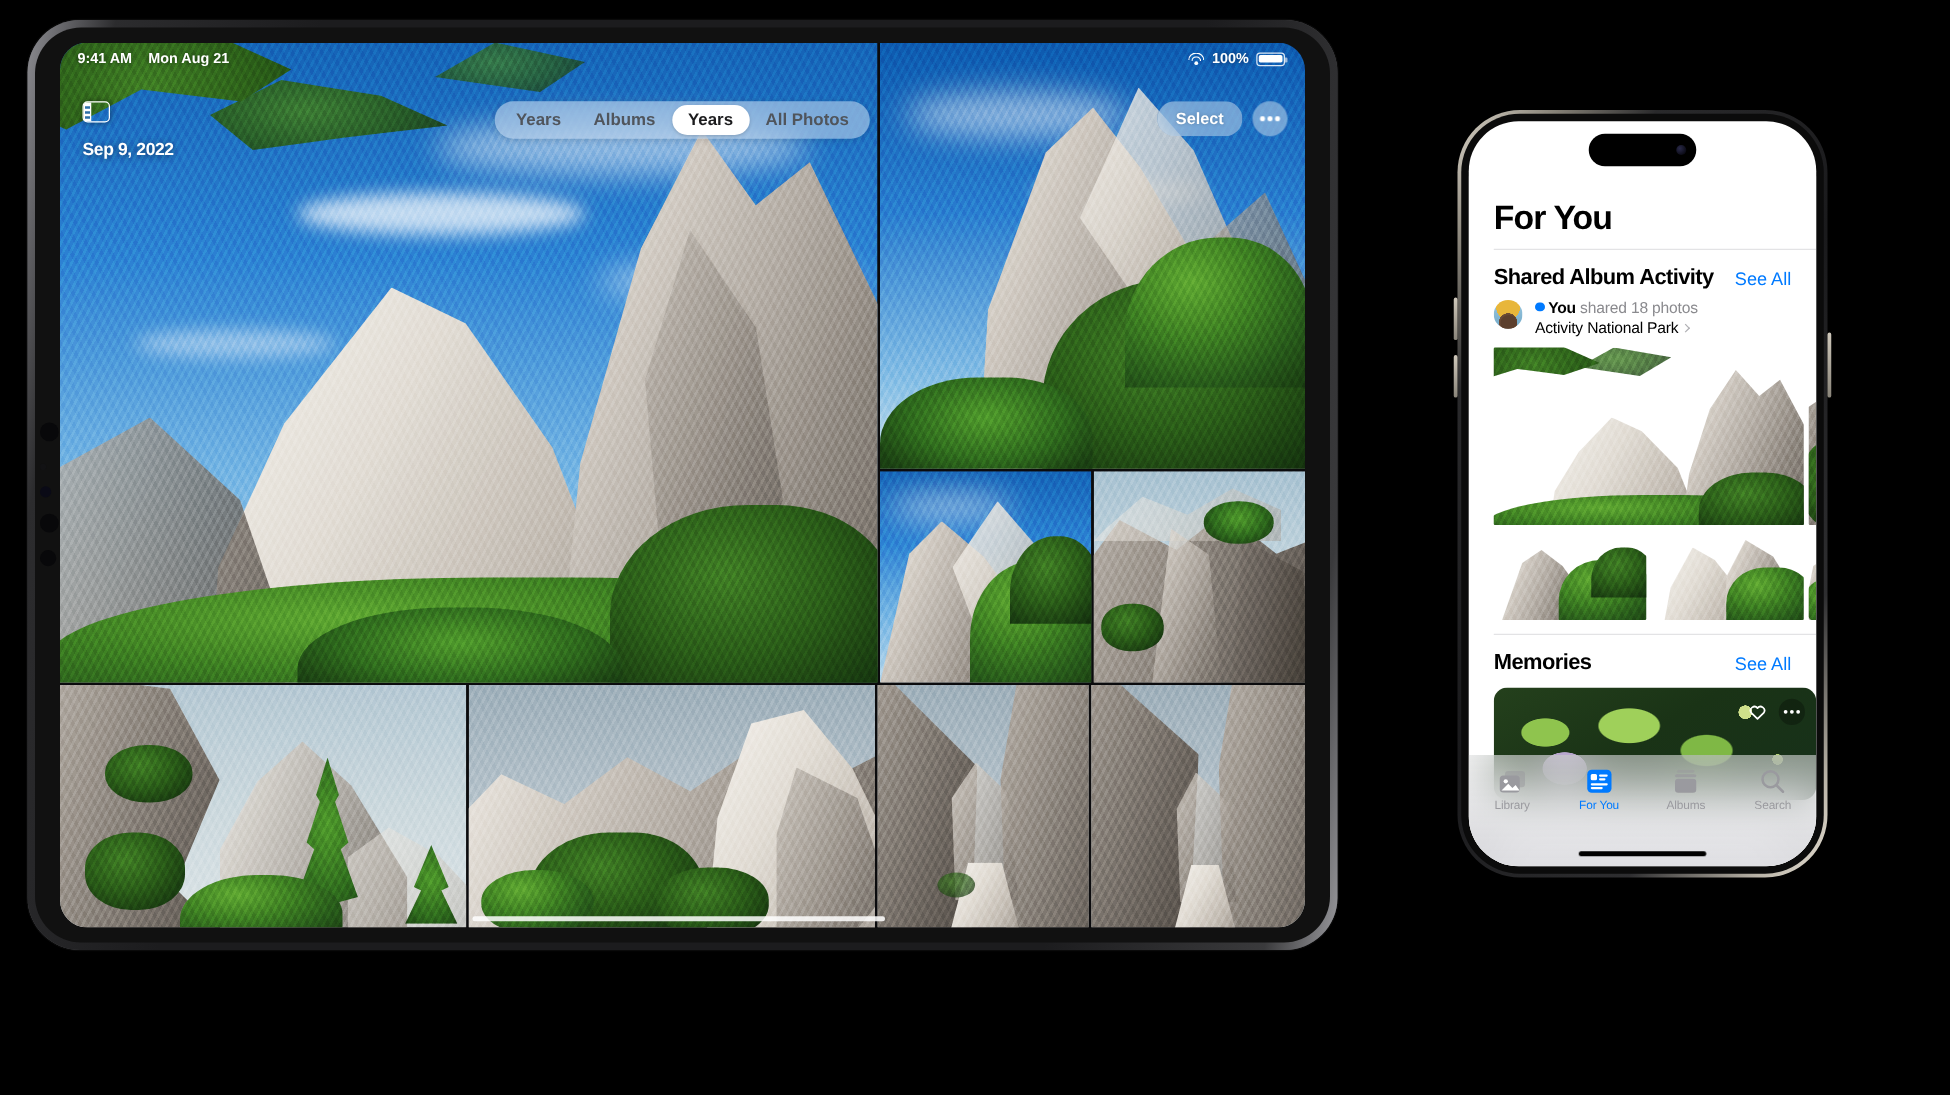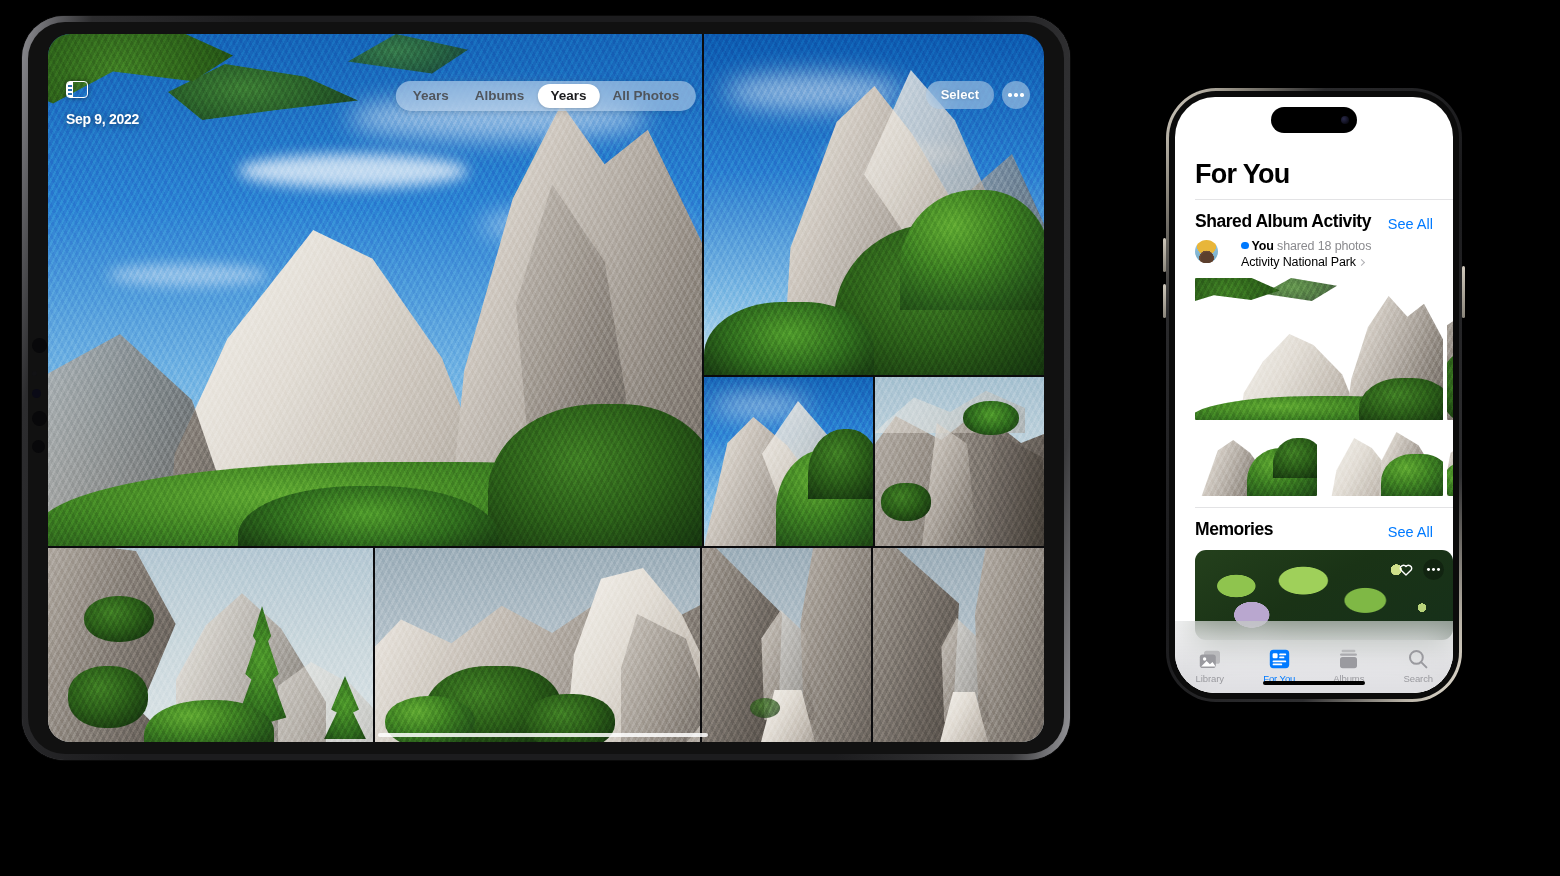--- a/index.html
+++ b/index.html
@@ -221,21 +221,21 @@
   #ip-content { position:absolute; left:0; top:44px; right:0; bottom:0; background:#fff; overflow:hidden; }
   #ip-title { font-size:27px; font-weight:700; letter-spacing:-.7px; color:#000; margin:18px 0 9px 20px; }
   .hr { height:1px; background:#e3e3e5; margin-left:20px; }
 
   .sec-head {
     display:flex; align-items:flex-end; padding:11px 20px 7px 20px;
   }
   .sec-head .t { font-size:17.5px; font-weight:700; letter-spacing:-.45px; color:#000; }
   .sec-head .a { margin-left:auto; font-size:14.5px; color:#007aff; font-weight:400; }
 
-  #share-row { display:flex; align-items:flex-start; padding:0 20px 6px 20px; gap:23px; }
+  #share-row { display:flex; align-items:flex-start; padding:0 20px 6px 20px; gap:10px; }
   #avatar {
     width:23px; height:23px; border-radius:50%; flex:none; margin-top:1px;
     background:
       radial-gradient(circle at 50% 78%, #6a4a36 0 34%, transparent 35%),
       radial-gradient(circle at 50% 26%, #e8b63a 0 46%, transparent 47%),
       linear-gradient(180deg,#9ec9e0,#6fa8c8);
     overflow:hidden; position:relative;
   }
   #avatar::after {
     content:""; position:absolute; left:50%; top:52%; transform:translateX(-50%);
@@ -268,24 +268,24 @@
   .mem-btn {
     position:absolute; top:9px; width:21px; height:21px; border-radius:50%;
     display:flex; align-items:center; justify-content:center;
   }
   #mem-heart { right:37px; }
   #mem-heart svg { width:14px; height:13px; }
   #mem-more { right:9px; background:rgba(0,0,0,.28); display:flex; gap:2.2px; align-items:center; justify-content:center; }
   #mem-more b { width:2.9px; height:2.9px; border-radius:50%; background:#fff; display:block; }
 
   #ip-tabbar {
-    position:absolute; left:0; right:0; bottom:0; height:72px; z-index:26;
+    position:absolute; left:0; right:0; bottom:0; height:89px; z-index:26;
     background:linear-gradient(180deg, rgba(232,232,234,.55), rgba(220,220,224,.92));
     backdrop-filter:blur(18px);
-    display:flex; align-items:flex-start; padding-top:27px;
+    display:flex; align-items:flex-start; padding-top:10px;
   }
   .tab { flex:1; display:flex; flex-direction:column; align-items:center; gap:3px; color:#9a9a9f; }
   .tab.sel { color:#007aff; }
   .tab .lbl { font-size:9.5px; font-weight:500; letter-spacing:-.1px; }
   .tab .ic { height:22px; display:flex; align-items:center; }
   #home-ind { position:absolute; left:50%; transform:translateX(-50%); bottom:8px;
     width:102px; height:4.5px; border-radius:3px; background:#000; z-index:27; }
 </style>
 </head>
 <body>
@@ -397,20 +397,37 @@
       <div class="tile" style="left:825px;top:514px;width:171px;height:194px;">
         <div class="sky sky-grey"></div>
         <div class="rock dk" style="left:-46px;top:-8px;width:132px;height:212px;clip-path:polygon(46% 0,100% 30%,94% 100%,0 100%,0 4%);"></div>
         <div class="rock dk" style="left:102px;top:-12px;width:124px;height:216px;clip-path:polygon(10% 0,100% 2%,100% 100%,4% 100%,0 36%);"></div>
         <div class="rock" style="left:60px;top:70px;width:70px;height:104px;clip-path:polygon(34% 0,72% 24%,80% 100%,16% 100%,12% 28%);opacity:.72;"></div>
         <div class="rock lt" style="left:66px;top:144px;width:50px;height:54px;clip-path:polygon(28% 0,72% 0,100% 100%,0 100%);"></div>
         <div class="grain"></div>
       </div>
     </div>
 
+    <div id="ipad-status">
+      <div class="left">
+        <span>9:41 AM</span>
+        <span>Mon Aug 21</span>
+      </div>
+      <div class="right">
+        <span class="wifi-glyph">
+            <i></i>
+            <i></i>
+            <i></i>
+          </span>
+        <span>100%</span>
+        <span class="batt">
+            <i></i>
+          </span>
+      </div>
+    </div>
 
     <div id="sidebar-toggle"></div>
     <div id="ipad-date">Sep 9, 2022</div>
 
     <div id="seg-control">
       <div class="seg">Years</div>
       <div class="seg">Albums</div>
       <div class="seg active">Years</div>
       <div class="seg">All Photos</div>
     </div>

